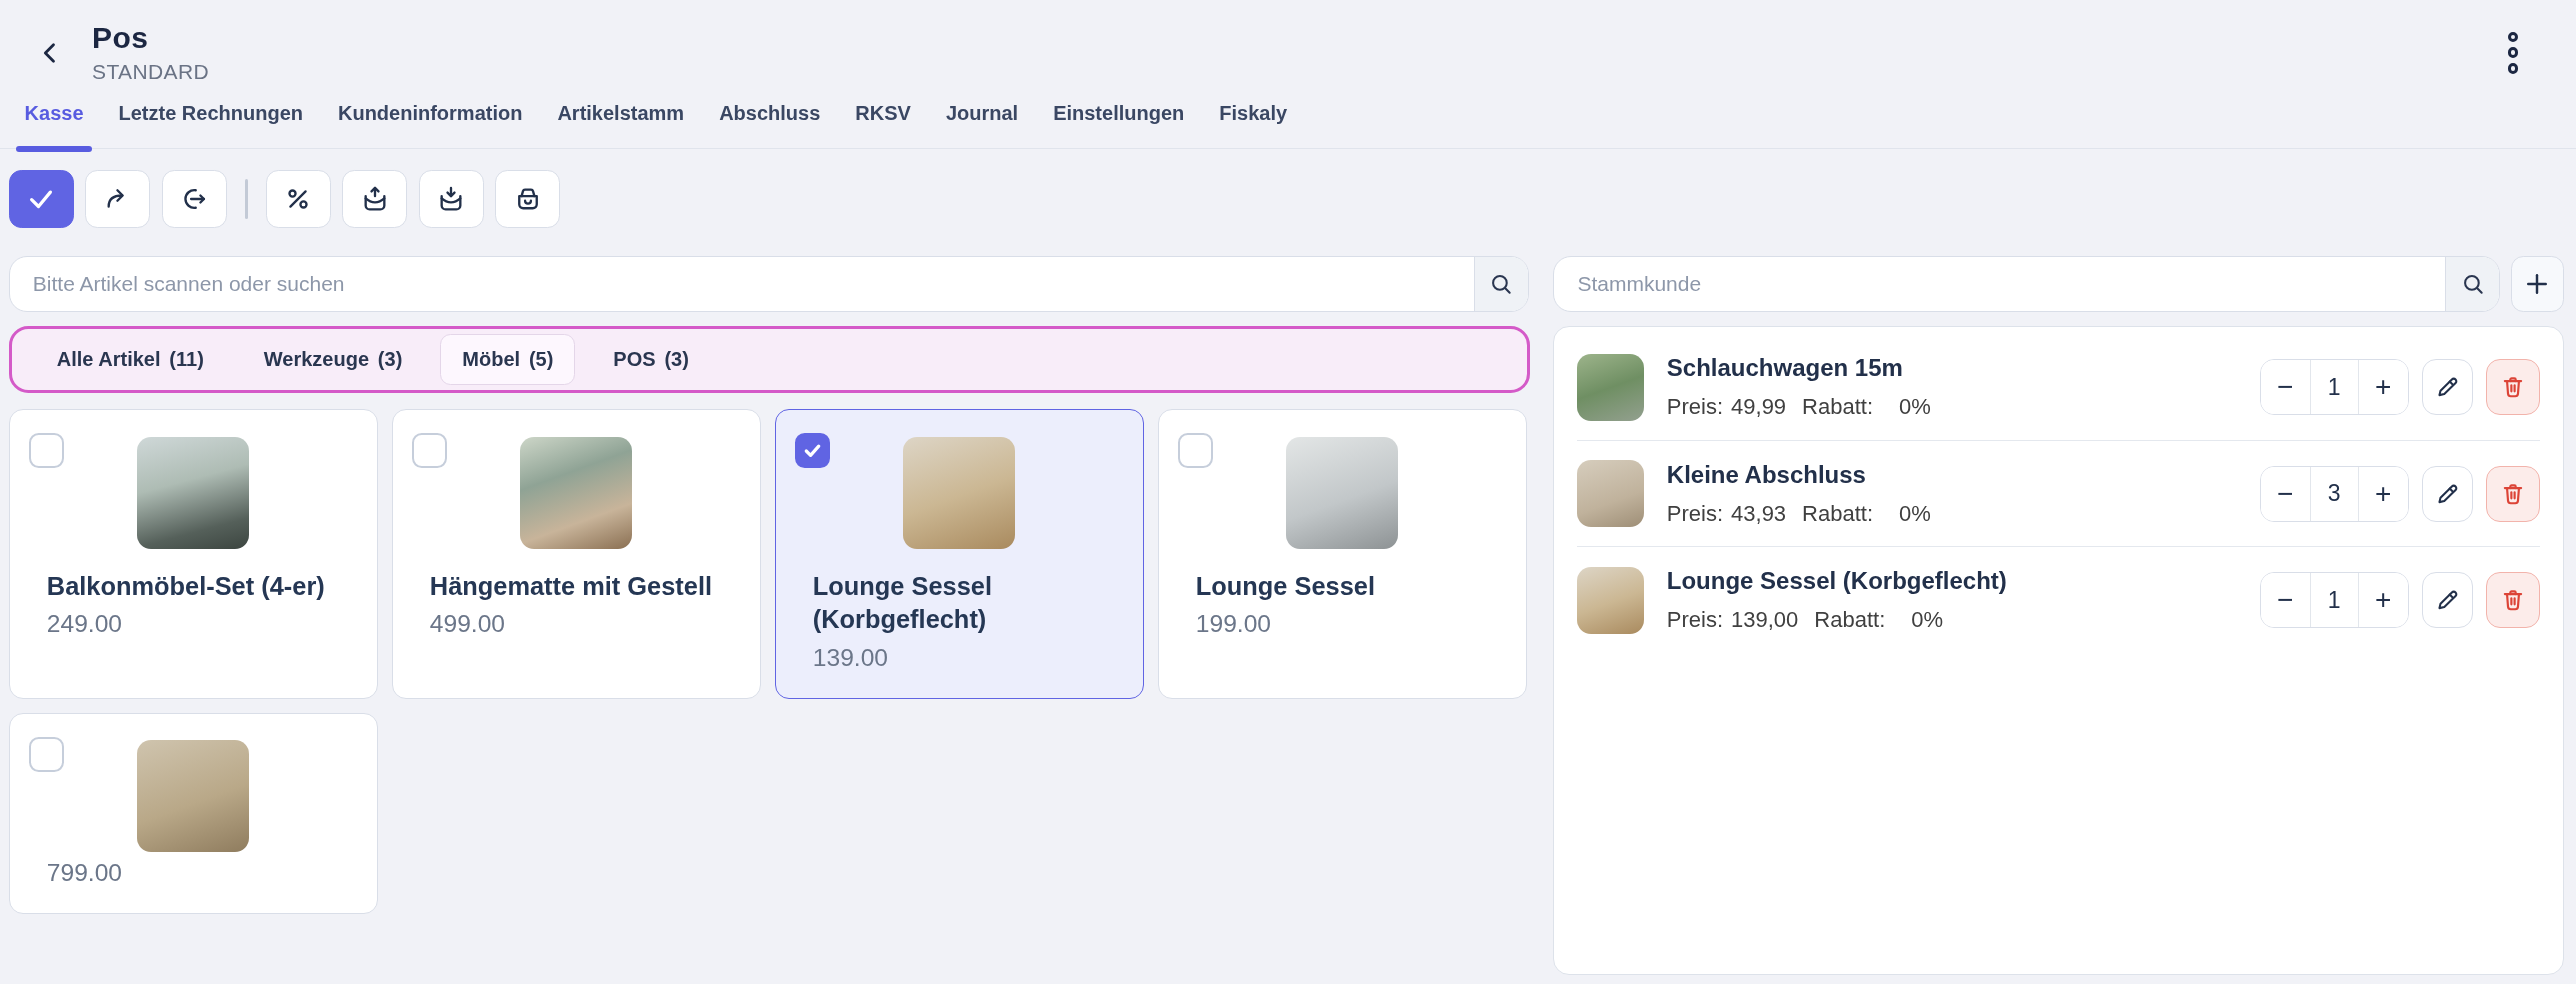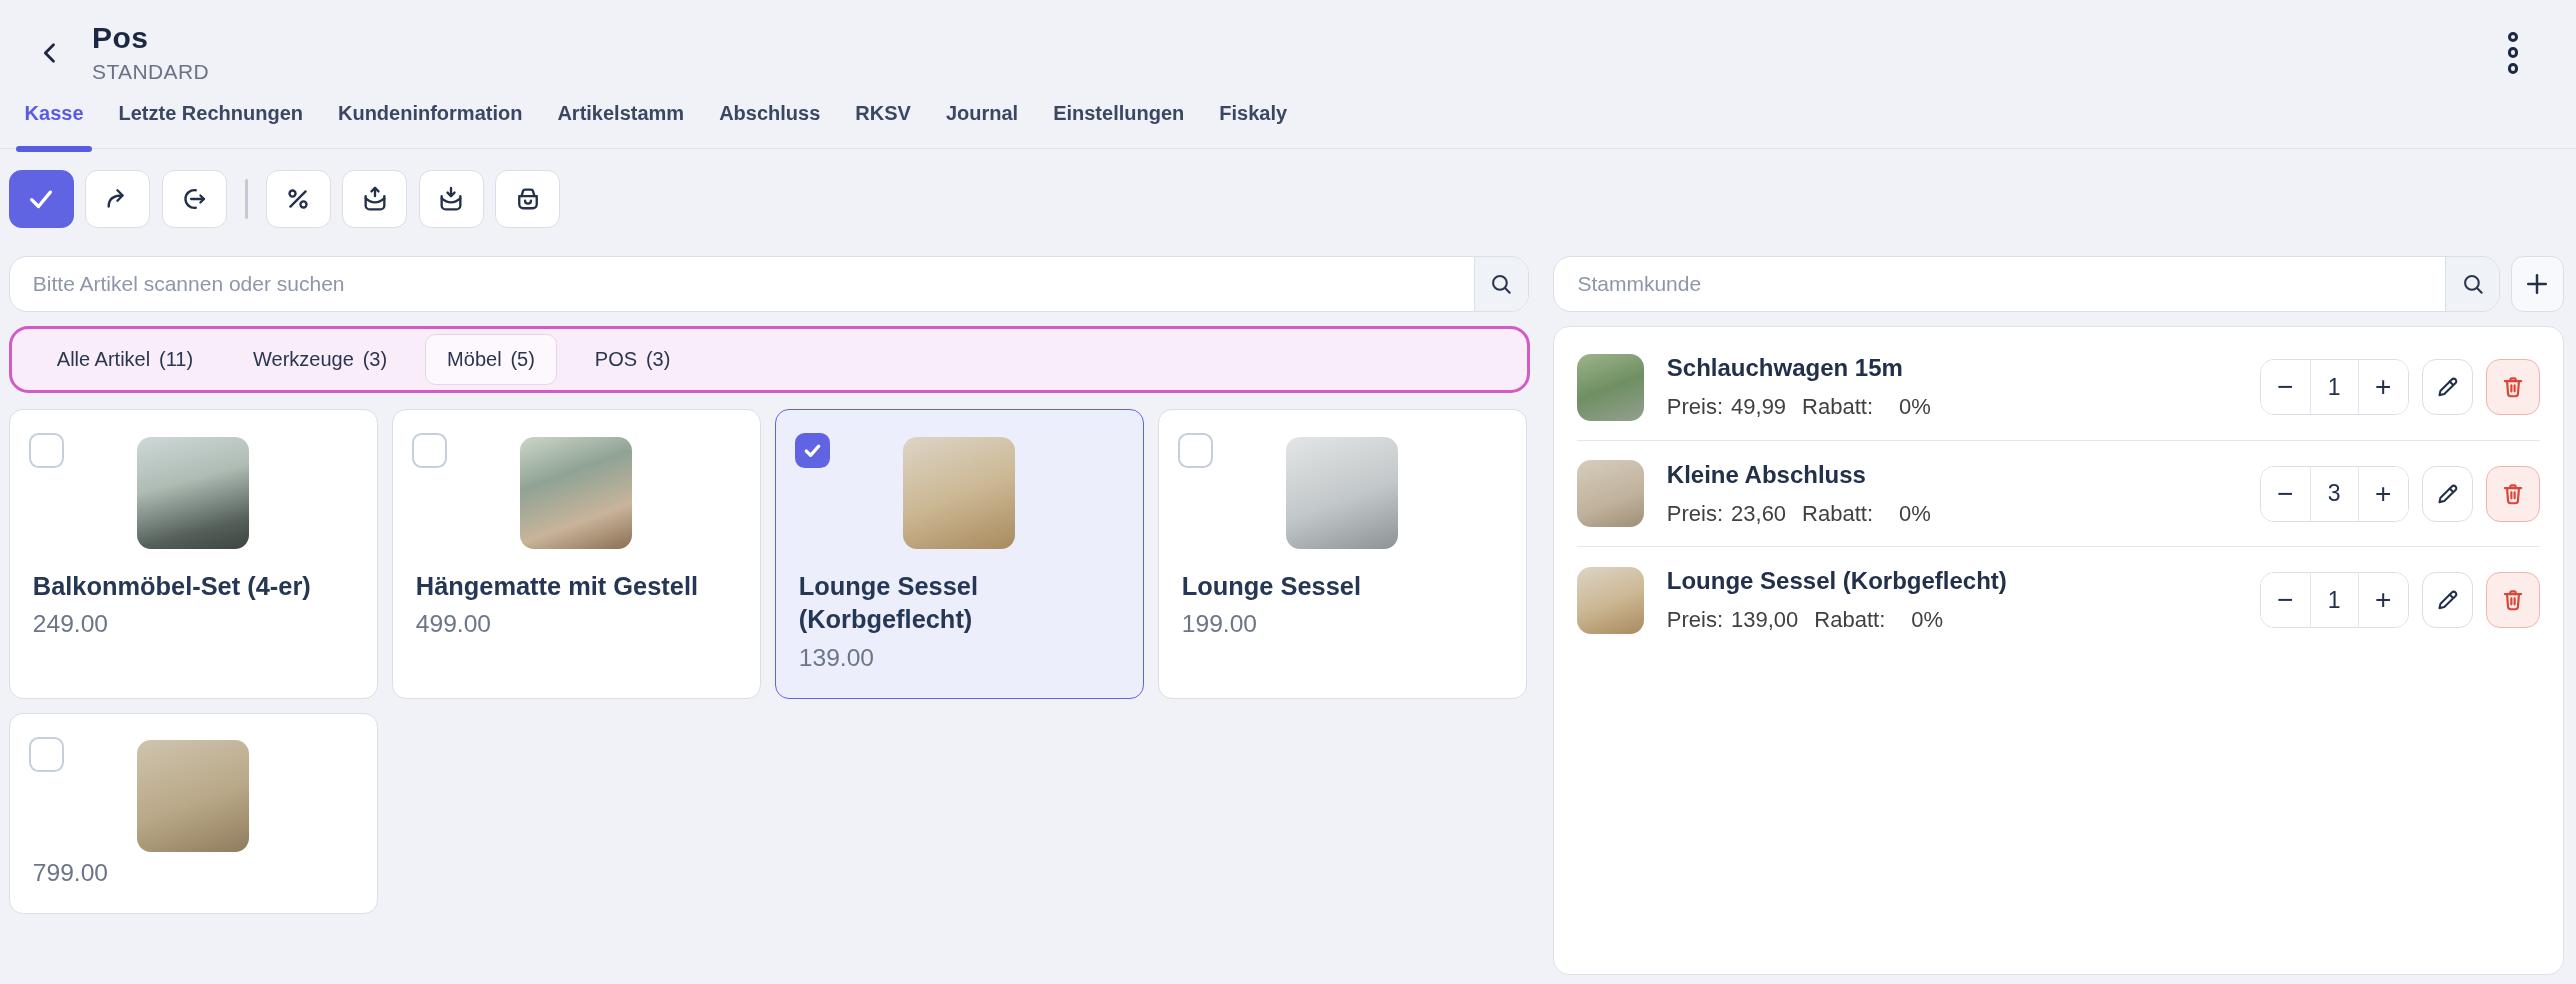--- a/index.html
+++ b/index.html
@@ -40,25 +40,25 @@
   .input-group input{border:none;outline:none;flex:1;font-size:21px;padding:0 23px;color:#22304a;background:transparent;font-family:"Liberation Sans",sans-serif}
   .input-group input::placeholder{color:#8d97a9;opacity:1}
   .icon-seg{width:54px;border-left:1.8px solid #d9dee8;background:#eff2f6;display:flex;align-items:center;justify-content:center;cursor:pointer}
   .customer-wrap{flex:1;display:flex}
   .customer-group{flex:1}
   .plus-btn{flex:none;width:53px;height:56px;margin-left:10.5px;border-radius:12.3px;border:1.8px solid #d9dee8;background:#f7f9fc;display:flex;align-items:center;justify-content:center;cursor:pointer}
   
   .content{display:flex;align-items:flex-start;gap:23px;margin-top:14px}
   .left-col{flex:none;width:1521px}
   .chips-bar{border:3.5px solid #d45ac8;background:#f8edf9;border-radius:19.3px;height:67px;display:flex;align-items:center;gap:16px;padding:0 23px}
-  .chip{height:51px;display:flex;align-items:center;gap:8.8px;padding:0 21px;border:1.8px solid transparent;border-radius:10.5px;font-size:20px;font-weight:400;color:#2a3650;cursor:pointer;white-space:nowrap}
+  .chip{height:51px;display:flex;align-items:center;gap:8.8px;padding:0 21px;border:1.8px solid transparent;border-radius:10.5px;font-size:20px;font-weight:700;color:#2a3650;cursor:pointer;white-space:nowrap}
   .chip.selected{background:#fdf7fe;border-color:#e4d6e9}
   
   .cards-grid{display:flex;flex-wrap:wrap;gap:14px;margin-top:16px}
-  .card{width:369px;background:#fff;border:1.8px solid #d9dee8;border-radius:14px;position:relative;padding:21px 23px 26px;cursor:pointer}
+  .card{width:369px;background:#fff;border:1.8px solid #d9dee8;border-radius:14px;position:relative;padding:21px 37px 26px;cursor:pointer}
   .card.selected{background:#eceefc;border-color:#6064e3}
   .checkbox{position:absolute;top:23px;left:19.3px;width:35px;height:35px;border:2.6px solid #c6cedb;border-radius:9.7px;background:transparent;display:flex;align-items:center;justify-content:center;cursor:pointer}
   .checkbox.checked{background:#6064e3;border-color:#6064e3}
   .thumb{width:112px;height:112px;border-radius:14px;margin:5.3px auto 0;display:block}
   .card-title{font-size:25.4px;font-weight:700;color:#253754;margin-top:21px;line-height:1.32}
   .card-price{font-size:24.6px;color:#6b7689;margin-top:7px}
   .t-balkon{background:linear-gradient(165deg,#cfd8d8 0%,#aebcb4 40%,#55605a 78%,#3c4540 100%)}
   .t-hammock{background:linear-gradient(160deg,#cdd6c8 0%,#8fa395 35%,#c8b49a 70%,#8a6f52 100%)}
   .t-wicker{background:linear-gradient(160deg,#ddd5c6 0%,#cbb793 52%,#a98a5e 100%)}
   .t-lounger{background:linear-gradient(160deg,#e3e6e6 0%,#c2c7c9 55%,#8d9294 100%)}
@@ -327,21 +327,21 @@
           </span>
         </button>
       </div>
 
       <div class="cart-row">
         <div class="cart-thumb t-shovel"></div>
         <div class="cart-info">
           <div class="cart-name">Kleine Abschluss</div>
           <div class="cart-sub">
             <span>Preis:</span>
-            <span class="val">23,60</span>
+            <span class="val">43,93</span>
             <span class="lbl2">Rabatt:</span>
             <span class="val2">0%</span>
           </div>
         </div>
         <div class="stepper">
           <button class="step-btn">−</button>
           <input class="qty-input" value="3" style="">
           <button class="step-btn">+</button>
         </div>
         <button class="icon-btn">

